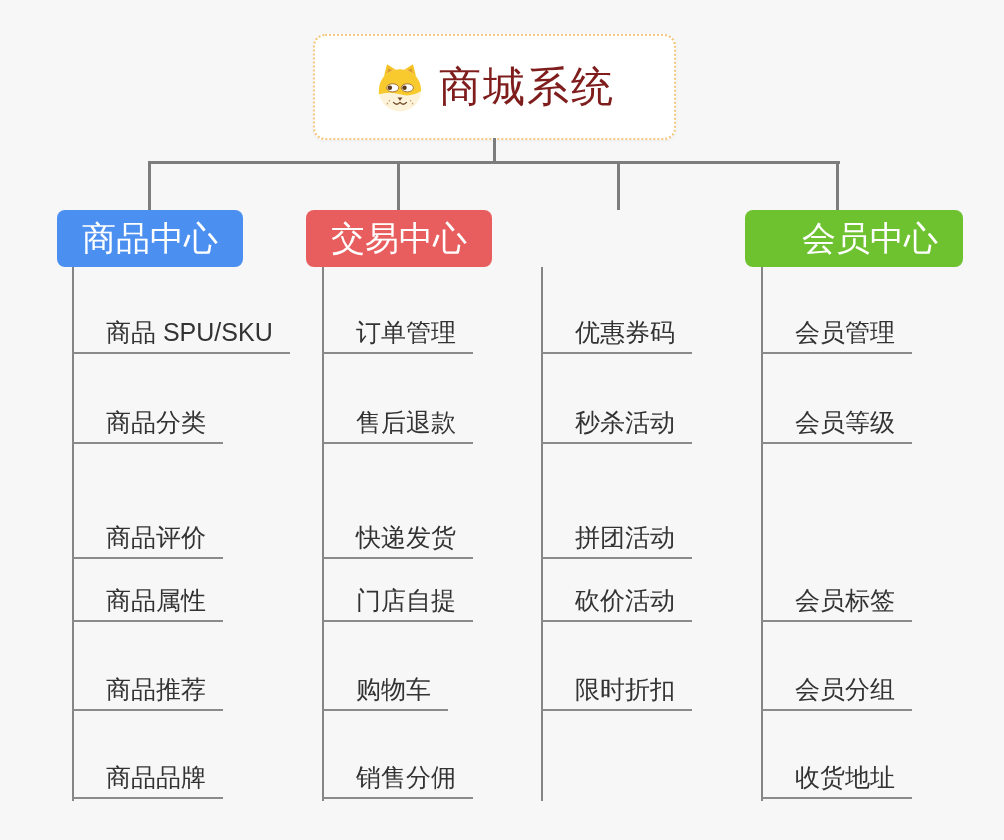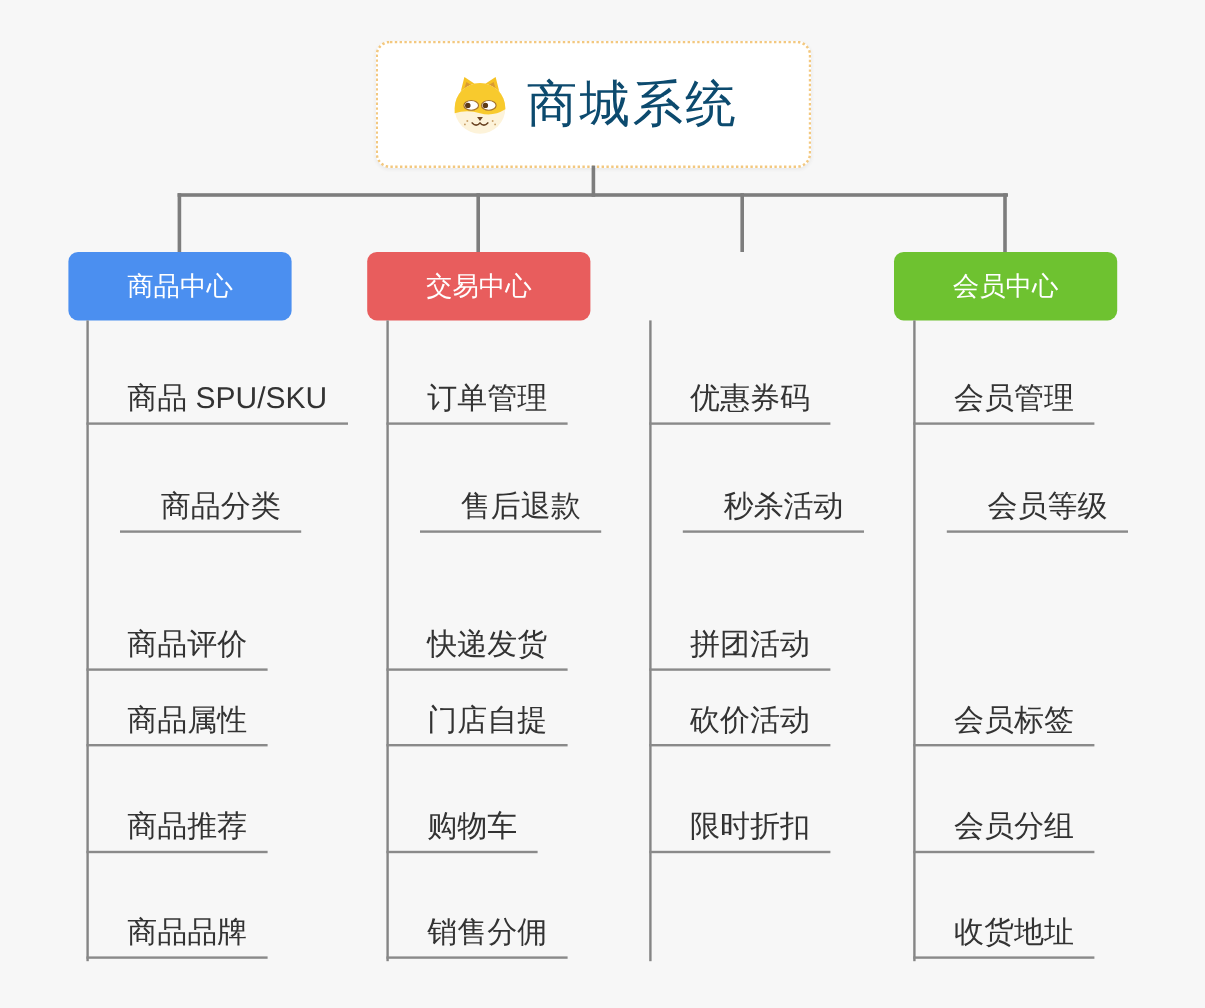--- a/index.html
+++ b/index.html
@@ -7,46 +7,46 @@
     position:relative;width:1004px;height:840px;background:#f7f7f7;
     font-family:"Liberation Sans","DejaVu Sans",sans-serif;overflow:hidden;
   }
   
   .root-node{
     position:absolute;left:313px;top:34px;width:363px;height:106px;
     background:#ffffff;border:2px dotted #f3c87f;border-radius:12px;
     box-sizing:border-box;display:flex;align-items:center;justify-content:center;
     gap:13px;box-shadow:0 1px 3px rgba(0,0,0,0.05);cursor:pointer;
   }
-  .root-title{font-size:42px;color:#0c4a6e;letter-spacing:2px;}
+  .root-title{font-size:42px;color:#7f1d1d;letter-spacing:2px;}
   
   .line{position:absolute;background:#7d7d7d;}
   .root-drop{left:493px;top:138px;width:3px;height:26px;}
   .h-line{left:148px;top:161px;width:692px;height:3px;}
   .drop{top:161px;width:3px;height:49px;}
   .drop-0{left:148px;} .drop-1{left:397px;} .drop-2{left:617px;} .drop-3{left:836px;}
   
   .branch{
     position:absolute;top:210px;width:186px;height:57px;border-radius:8px;
-    color:#ffffff;font-size:22px;display:flex;align-items:center;justify-content:center;
+    color:#ffffff;font-size:34px;display:flex;align-items:center;justify-content:center;
     cursor:pointer;
   }
   .branch-0{left:57px;}  .branch-1{left:306px;}
-  .branch-2{left:526px;} .branch-3{left:745px;}
+  .branch-2{left:526px;} .branch-3{left:745px;padding-left:32px;}
   
   .spine{position:absolute;top:267px;width:2px;height:534px;background:#858585;}
   .spine-0{left:72px;} .spine-1{left:322px;} .spine-2{left:541px;} .spine-3{left:761px;}
   
   .item{
     position:absolute;white-space:nowrap;font-size:25px;color:#333333;
     line-height:31px;padding:0 17px 4px 34px;border-bottom:2px solid #8a8a8a;
     cursor:pointer;
   }
   .c0{left:72px;} .c1{left:322px;} .c2{left:541px;} .c3{left:761px;text-align:right;}
-  .r0{top:317px;} .r1{top:407px;margin-left:28px;} .r2{top:497px;margin-top:25px;}
+  .r0{top:317px;} .r1{top:407px;} .r2{top:497px;margin-top:25px;}
   .r3{top:585px;} .r4{top:674px;} .r5{top:762px;}
 </style>
 </head>
 <body>
 
 <div class="canvas">
 
   <div class="root-node">
     <svg width="52" height="52" viewBox="0 0 64 64">
       <polygon points="11,24 16,4 30,13" fill="#f6c224"></polygon>

